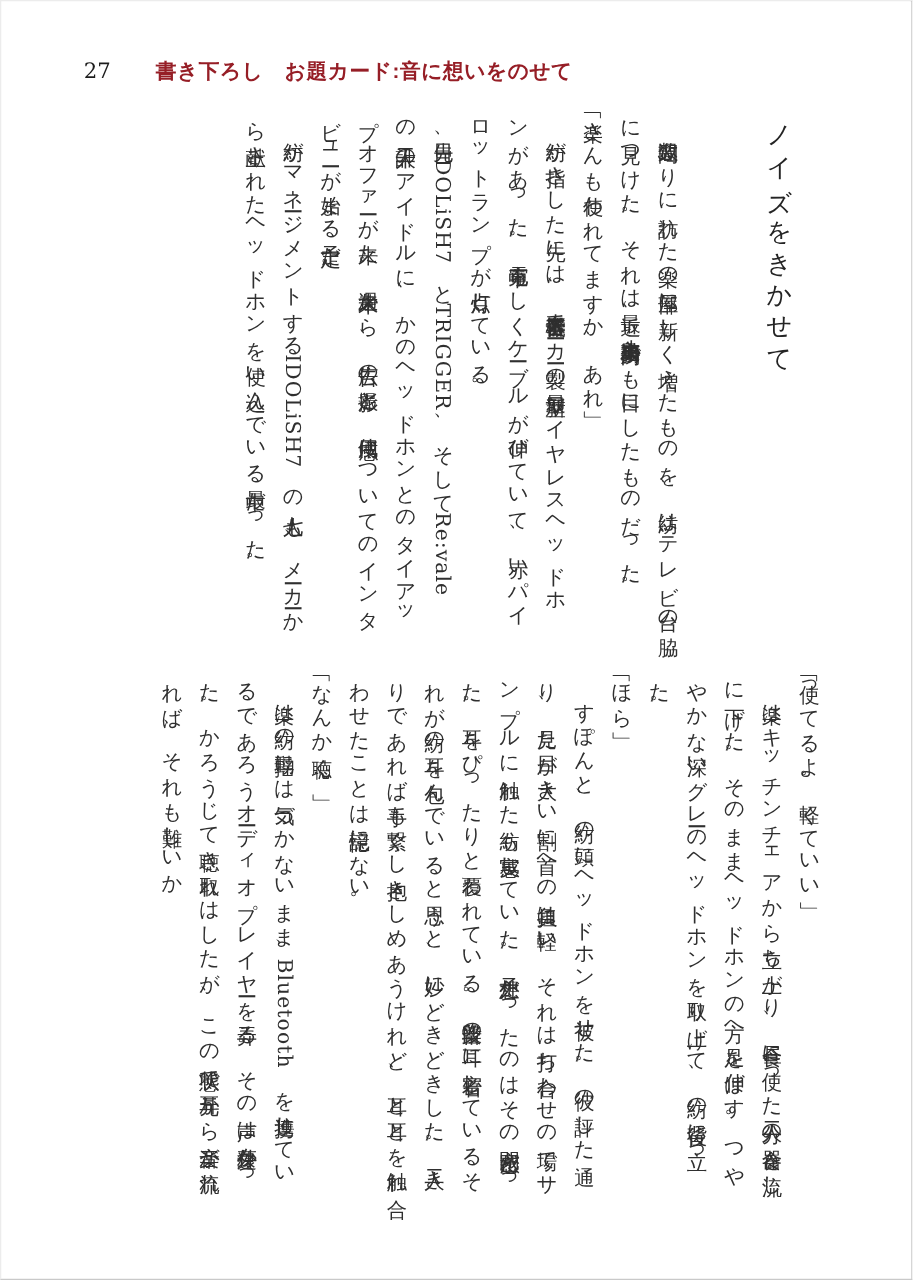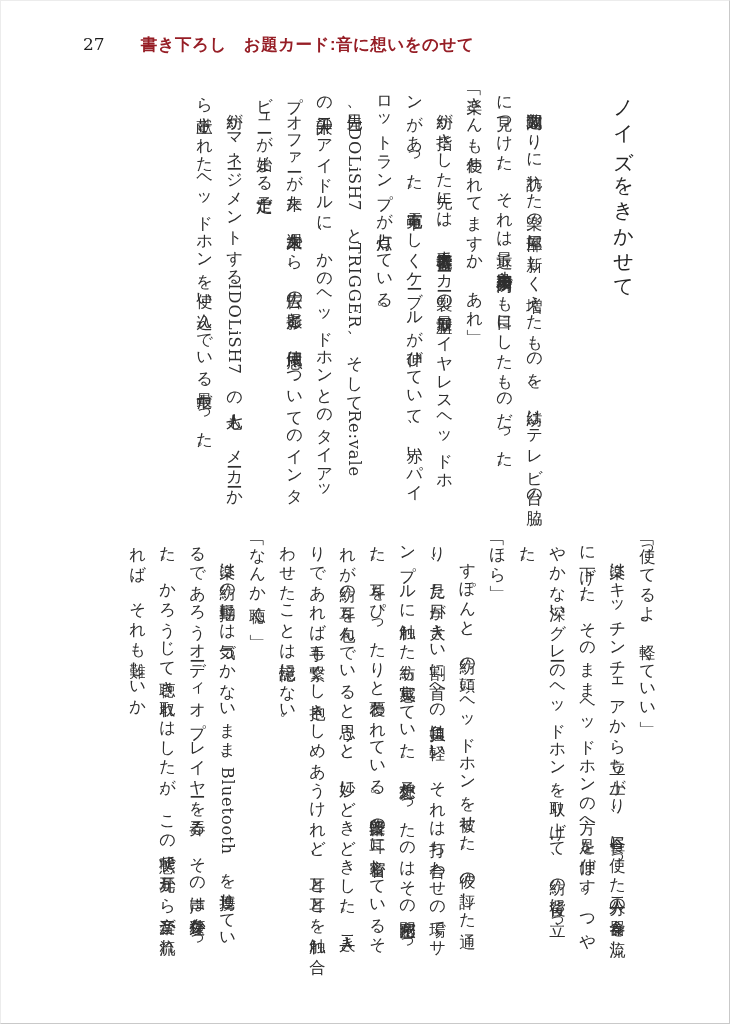--- a/index.html
+++ b/index.html
@@ -12,34 +12,35 @@
     border-right:1px solid #c9c9c9;
     border-bottom:1px solid #c9c9c9;
     font-family:"DejaVu Serif", serif;
     color:#2f2f2f;
     overflow:hidden;
   }
 
   
   .page-header{
     position:absolute;
-    top:33px;left:82px;right:30px;
+    top:33px;left:66px;right:30px;
     display:flex;align-items:baseline;
   }
   .page-number{
     font-size:17px;
     color:#1c1c1c;
     font-family:"DejaVu Serif", serif;
   }
   .header-title{
     margin-left:36px;
     font-size:16.5px;
     font-weight:700;
     letter-spacing:0.5px;
     font-family:"Liberation Sans", sans-serif;
+    margin-top:12px;
   }
 
   
   .vtext{
     position:absolute;
     writing-mode:vertical-rl;
     -webkit-writing-mode:vertical-rl;
     text-orientation:mixed;
     line-break:strict;
     word-break:normal;

